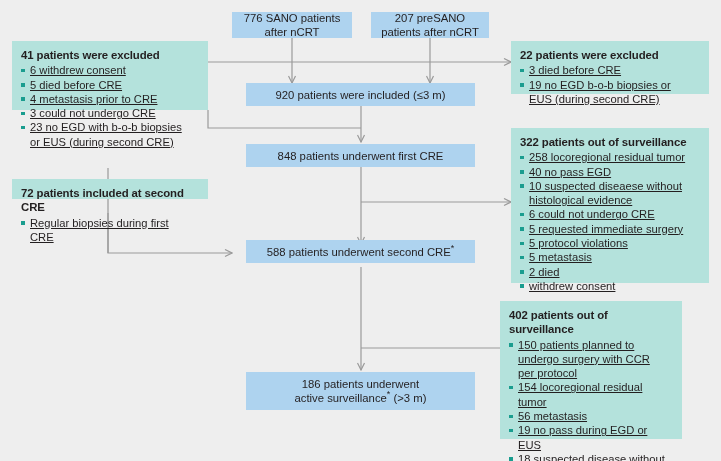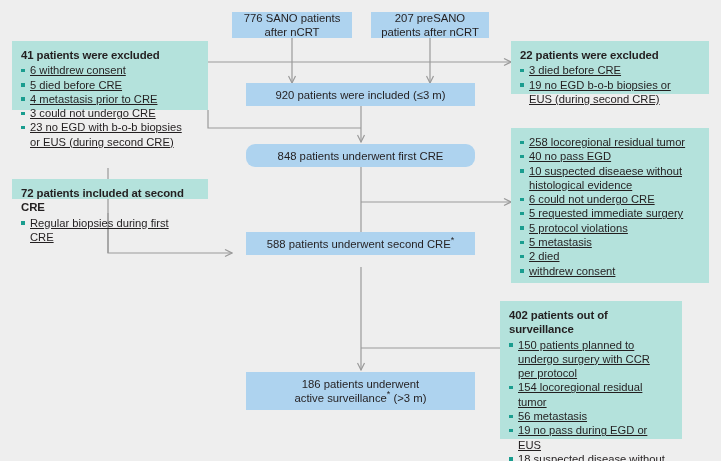--- a/index.html
+++ b/index.html
@@ -97,25 +97,25 @@
     <span>
       <span>207 preSANO</span><br>
       <span>patients after nCRT</span>
     </span>
   </div>
 
   <div class="node blue" style="left:246px;top:83px;width:229px;height:23px;">
     <span>920 patients were included (≤3 m)</span>
   </div>
 
-  <div class="node blue" style="left:246px;top:144px;width:229px;height:23px;border-radius:9px;">
+  <div class="node blue" style="left:246px;top:144px;width:229px;height:23px;">
     <span>848 patients underwent first CRE</span>
   </div>
 
-  <div class="node blue" style="left:246px;top:232px;width:229px;height:23px;">
+  <div class="node blue" style="left:246px;top:240px;width:229px;height:23px;">
     <span><span>588 patients underwent second CRE</span><sup class="mark">*</sup></span>
   </div>
 
   <div class="node blue" style="left:246px;top:372px;width:229px;height:38px;">
     <span>
       <span>186 patients underwent</span><br>
       <span>active surveillance</span><sup class="mark">*</sup><span> (&gt;3 m)</span>
     </span>
   </div>
 
@@ -139,20 +139,21 @@
 
   <div class="node teal" style="left:511px;top:41px;width:198px;height:53px;">
     <span class="hd">22 patients were excluded</span>
     <ul>
       <li><span>3 died before CRE</span></li>
       <li><span>19 no EGD b-o-b biopsies or EUS (during second CRE)</span></li>
     </ul>
   </div>
 
   <div class="node teal" style="left:511px;top:128px;width:198px;height:155px;">
+    <span class="hd">322 patients out of surveillance</span>
     <ul>
       <li><span>258 locoregional residual tumor</span></li>
       <li><span>40 no pass EGD</span></li>
       <li><span>10 suspected diseaese without histological evidence</span></li>
       <li><span>6 could not undergo CRE</span></li>
       <li><span>5 requested immediate surgery</span></li>
       <li><span>5 protocol violations</span></li>
       <li><span>5 metastasis</span></li>
       <li><span>2 died</span></li>
       <li><span>withdrew consent</span></li>

